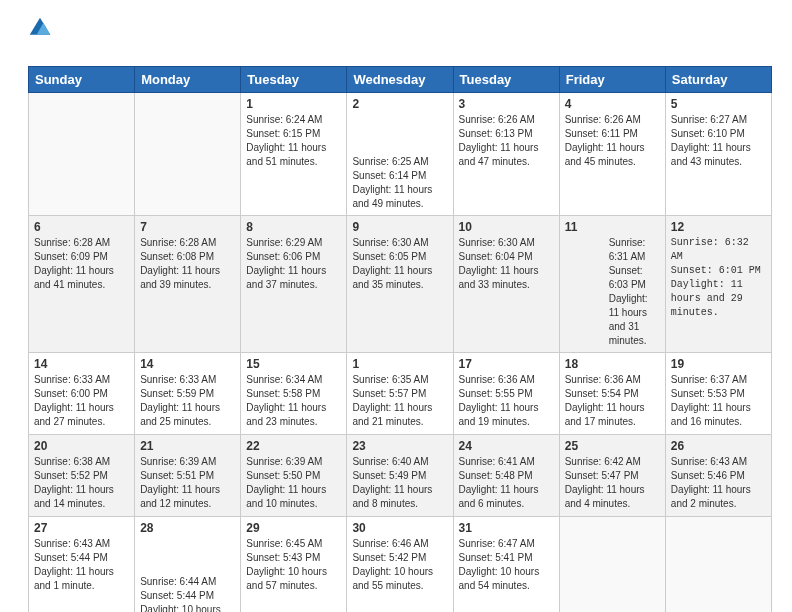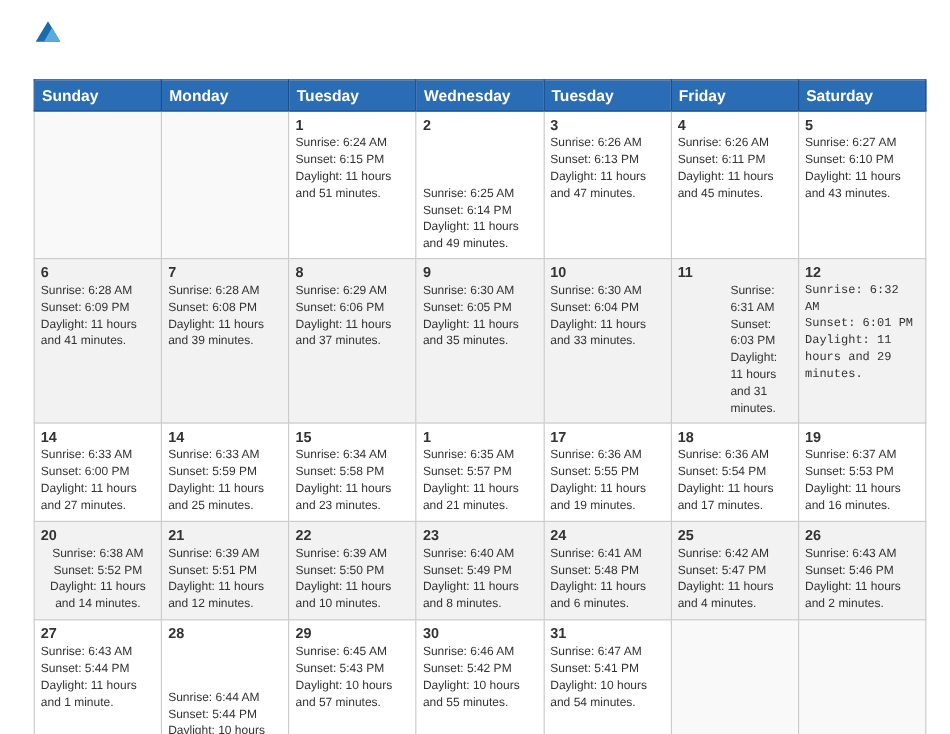--- a/index.html
+++ b/index.html
@@ -251,21 +251,21 @@
           <td>
             <span class="day-num">19</span>
             <div class="day-info" style="white-space: pre-line;">Sunrise: 6:37 AM
 Sunset: 5:53 PM
 Daylight: 11 hours and 16 minutes.</div>
           </td>
         </tr>
         <tr class="row-alt">
           <td>
             <span class="day-num">20</span>
-            <div class="day-info" style="white-space: pre-line; text-align: center;">Sunrise: 6:38 AM
+            <div class="day-info" style="white-space: pre-line;">Sunrise: 6:38 AM
 Sunset: 5:52 PM
 Daylight: 11 hours and 14 minutes.</div>
           </td>
           <td>
             <span class="day-num">21</span>
             <div class="day-info" style="white-space: pre-line;">Sunrise: 6:39 AM
 Sunset: 5:51 PM
 Daylight: 11 hours and 12 minutes.</div>
           </td>
           <td>

